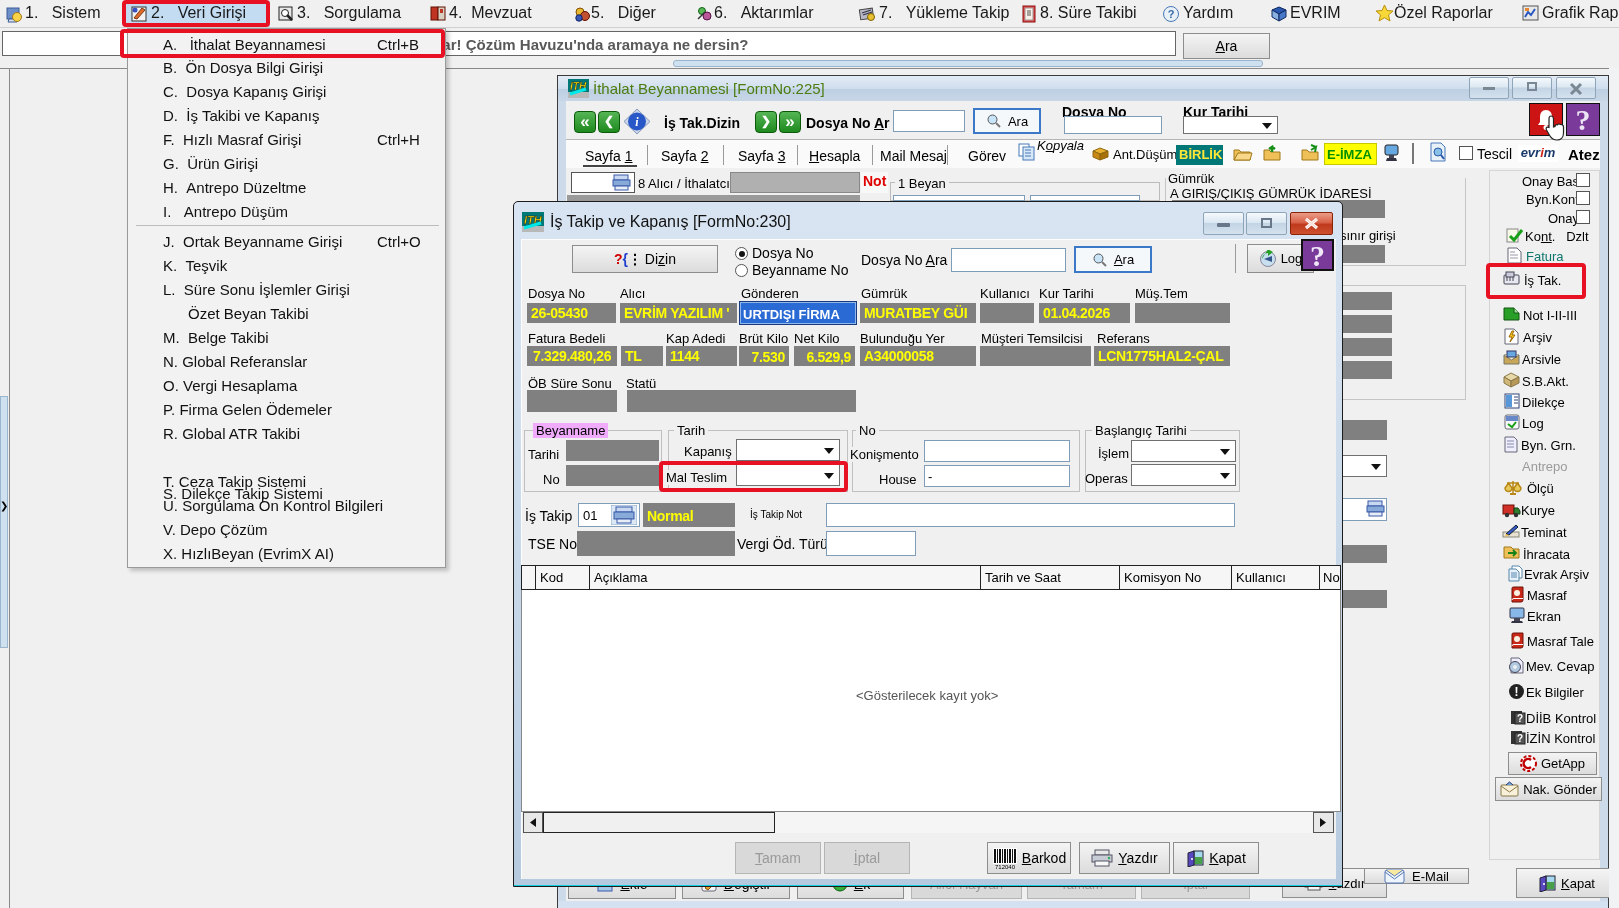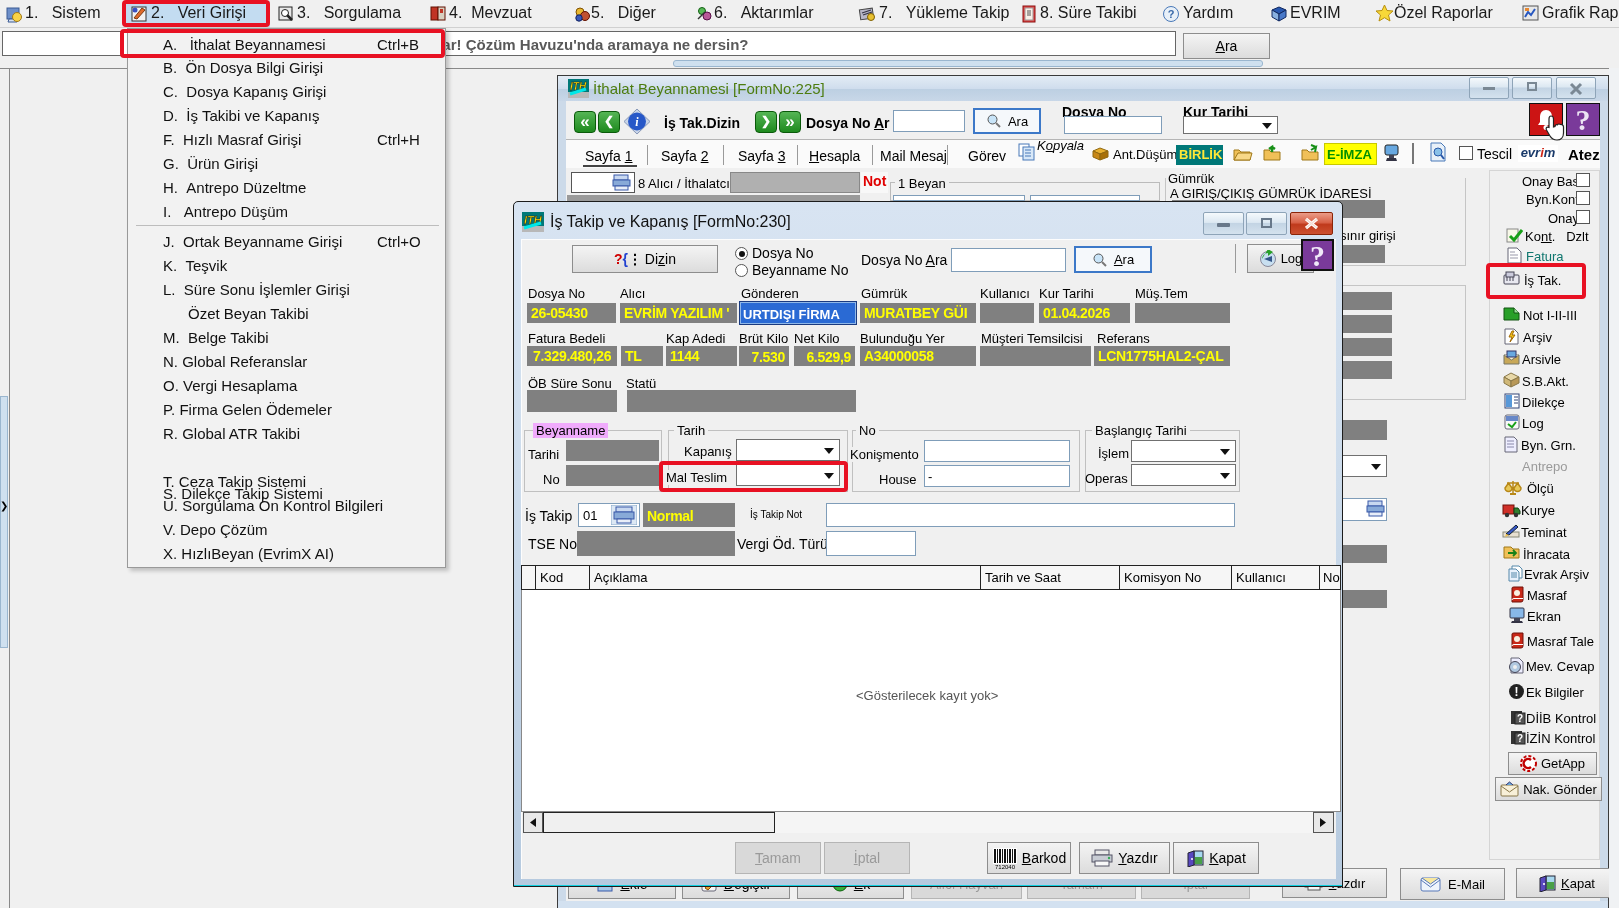--- a/index.html
+++ b/index.html
@@ -437,21 +437,21 @@
 <div class="btn dis" style="left:1027px;top:869px;width:109px;height:30px;">Tamam</div>
 <div class="btn dis" style="left:1141px;top:869px;width:109px;height:30px;">İptal</div>
 <div class="btn" style="left:1282px;top:868px;width:105px;height:30px;">
       <svg width="20" height="16" style="margin-right:5px;">
         <rect x="3" y="1" width="13" height="5" fill="#ddd" stroke="#555"></rect>
         <rect x="1" y="6" width="17" height="6" fill="#bbb" stroke="#555"></rect>
         <rect x="4" y="11" width="12" height="4" fill="#f8f8f8" stroke="#555"></rect>
       </svg>
       <span><span class="u">Y</span>azdır</span>
     </div>
-<div class="btn" style="left:1400px;top:868px;width:105px;height:32px;"><svg width="22" height="16" style="margin-right:6px;">
+<div class="btn" style="left:1364px;top:868px;width:105px;height:16px;"><svg width="22" height="16" style="margin-right:6px;">
         <rect x="1" y="2" width="19" height="13" rx="2" fill="#eef4fc" stroke="#5878b8"></rect>
         <path d="M1 4 L10.5 11 L20 4" fill="none" stroke="#5878b8"></path>
         <path d="M2 2 L10.5 8 L19 2" fill="#f8e8a0" stroke="#5878b8"></path>
       </svg>E-Mail</div>
 <div class="btn" style="left:1516px;top:868px;width:101px;height:30px;">
       <svg width="18" height="18" style="margin-right:5px;">
         <rect x="8" y="2" width="9" height="14" fill="#a8d8f0" stroke="#223"></rect>
         <rect x="9" y="8" width="7" height="7" fill="#48a048"></rect>
         <path d="M8 2 L2 4 L2 18 L8 16 Z" fill="#5848c0" stroke="#223"></path>
         <circle cx="6" cy="10" r="1" fill="#fff"></circle>

